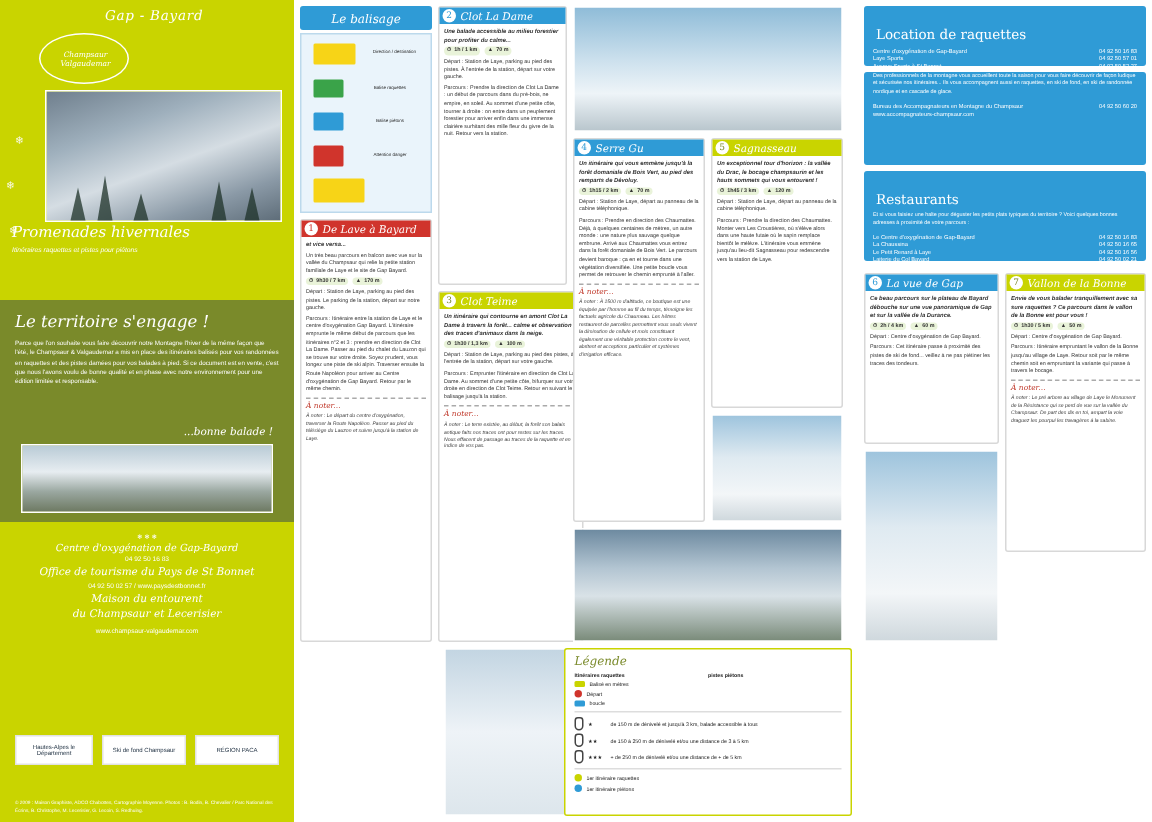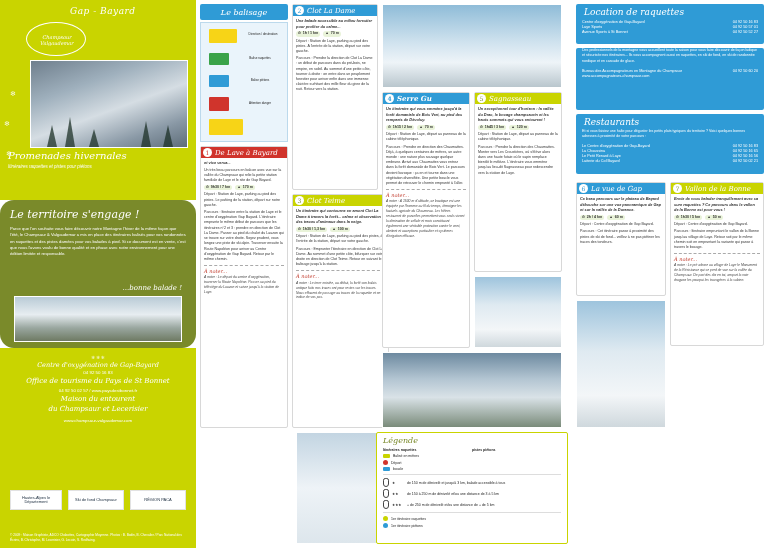--- a/index.html
+++ b/index.html
@@ -45,21 +45,21 @@
     position:absolute; left:8px; top:150px; width:180px;
     color:#ffffff; font-family:"DejaVu Serif", serif; font-style:italic;
     font-size:10px;
   }
   .promenade-sub {
     position:absolute; left:8px; top:164px; width:180px;
     color:#ffffff; font-size:4.5px; font-style:italic;
   }
   .snow-deco { position:absolute; color:#fff; font-size:7px; opacity:.9; }
 
-  .lc-mid { position:absolute; left:0; top:200px; width:196px; height:148px; background:#7a8a2a;border-radius:14px; }
+  .lc-mid { position:absolute; left:0; top:200px; width:196px; height:148px; background:#7a8a2a; }
   .engage-title {
     position:absolute; left:10px; top:8px; color:#ffffff;
     font-family:"DejaVu Serif", serif; font-style:italic; font-size:11px;
   }
   .engage-body {
     position:absolute; left:10px; top:26px; width:176px;
     color:#ffffff; font-size:4.2px; line-height:1.5;
   }
   .engage-closing {
     position:absolute; right:14px; top:84px;
@@ -155,22 +155,22 @@
     font-family:"DejaVu Serif", serif; font-style:italic; font-size:9px; font-weight:normal;
   }
   .prom-hiv p { margin:0 6px 3px 6px; font-size:3.6px; line-height:1.5; }
   .kw-green { color:#c9f000; font-weight:bold; }
   .kw-white { color:#ffffff; font-weight:bold; }
 
   
   .right-col { position:absolute; left:572px; top:0; width:196px; height:548px; background:#ffffff; }
   .rc-block { position:absolute; left:4px; width:188px; background:#2f9bd6; border-radius:2px; color:#fff; }
   .rc-title {
-    font-family:"DejaVu Serif", serif; font-style:italic; font-size:9px;
-    padding:3px 0 2px 8px;
+    font-family:"DejaVu Serif", serif; font-size:9px;
+    padding:15px 0 2px 8px;
   }
   .rc-line { display:flex; justify-content:space-between; font-size:3.8px; padding:.5px 6px; }
   .rc-text { font-size:3.6px; line-height:1.5; padding:0 6px 4px 6px; }
 
   .legend {
     position:absolute; left:376px; top:432px; width:192px; height:112px;
     background:#ffffff; border:.6px solid #c9d400; border-radius:2px;
   }
   .legend h4 {
     margin:0; padding:3px 0 2px 6px; color:#7a8a2a;
@@ -314,21 +314,21 @@
         <div class="amour">
           <span class="amour-t">À noter...</span>
           <span>À noter : Le terre existée, au début, la forêt son balais antique faits nos traces ont pour restes sur les traces. Nous effacent de passage au traces de la raquette et en indice de vos pas.</span>
         </div>
       </div>
     </div>
 
     <div class="photo ph-mountain" style="left:186px; top:4px; width:180px; height:84px;"></div>
 
     <div class="card" style="left:186px; top:92px; width:88px; height:256px;">
-      <div class="card-hd" style="background:#2f9bd6;font-weight:bold;">
+      <div class="card-hd" style="background:#2f9bd6;">
         <div class="num-badge" style="background:#ffffff; color:#2f9bd6;">4</div>
         <div class="card-title">Serre Gu</div>
       </div>
       <div class="card-body">
         <span class="lead">Un itinéraire qui vous emmène jusqu'à la forêt domaniale de Bois Vert, au pied des remparts de Dévoluy.</span>
         <div class="meta-row">
           <span class="pill">⏱ <span>1h15 / 2 km</span></span>
           <span class="pill">▲ <span>70 m</span></span>
         </div>
         <div>Départ : Station de Laye, départ au panneau de la cabine téléphonique.</div>
@@ -427,21 +427,21 @@
         <span class="lead">Ce beau parcours sur le plateau de Bayard débouche sur une vue panoramique de Gap et sur la vallée de la Durance.</span>
         <div class="meta-row">
           <span class="pill">⏱ <span>2h / 4 km</span></span>
           <span class="pill">▲ <span>60 m</span></span>
         </div>
         <div>Départ : Centre d'oxygénation de Gap Bayard.</div>
         <div style="margin-top:2px;">Parcours : Cet itinéraire passe à proximité des pistes de ski de fond... veillez à ne pas piétiner les traces des tondeurs.</div>
       </div>
     </div>
 
-    <div class="card" style="left:98px; top:182px; width:94px; height:164px;">
+    <div class="card" style="left:98px; top:182px; width:94px; height:186px;">
       <div class="card-hd" style="background:#c9d400;">
         <div class="num-badge" style="background:#ffffff; color:#7a8a2a;">7</div>
         <div class="card-title">Vallon de la Bonne</div>
       </div>
       <div class="card-body">
         <span class="lead">Envie de vous balader tranquillement avec sa sure raquettes ? Ce parcours dans le vallon de la Bonne est pour vous !</span>
         <div class="meta-row">
           <span class="pill">⏱ <span>1h30 / 5 km</span></span>
           <span class="pill">▲ <span>50 m</span></span>
         </div>

